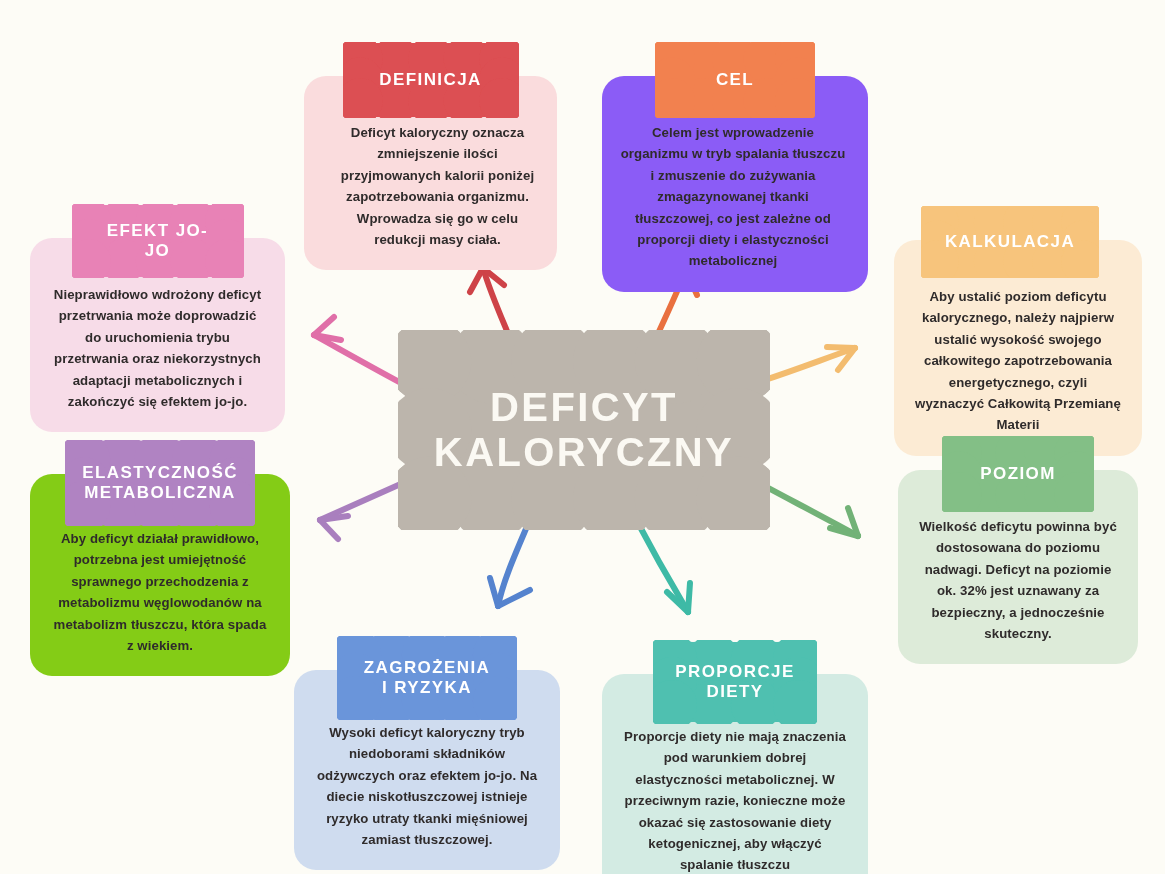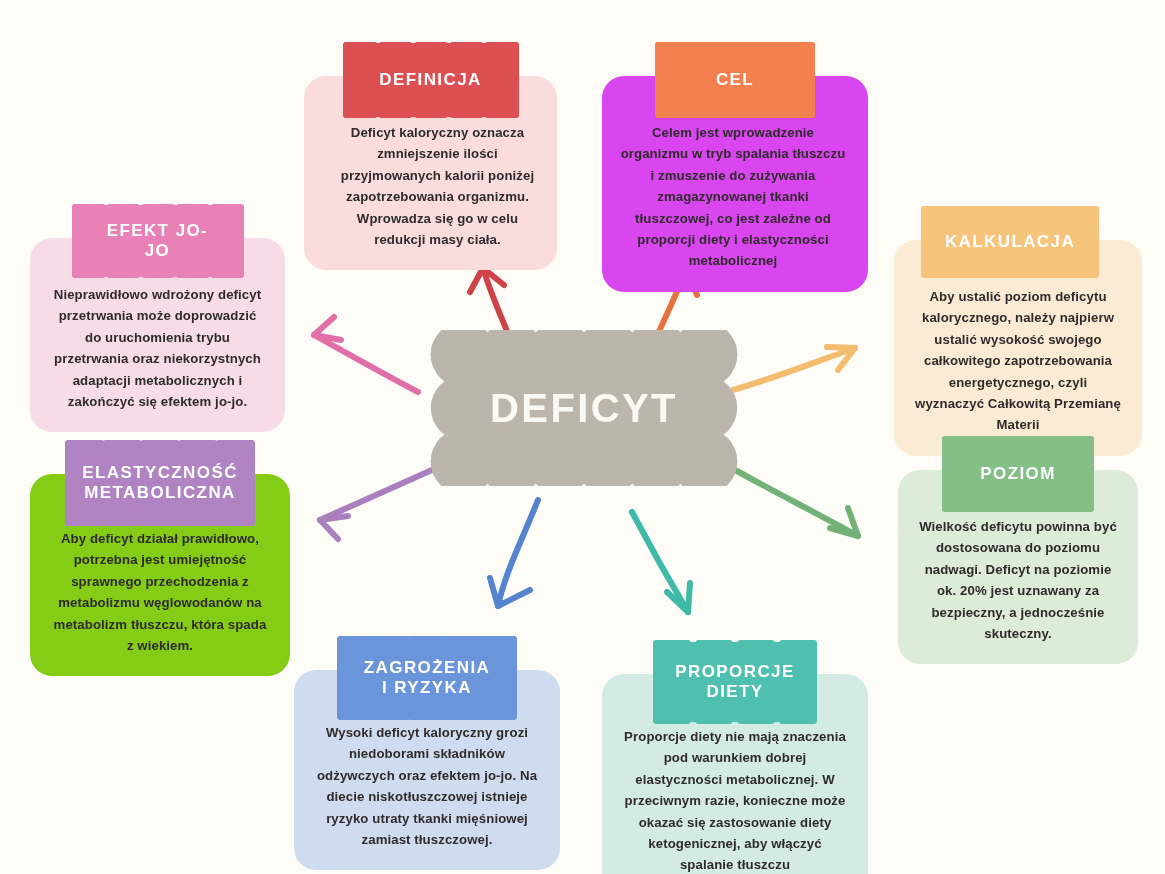--- a/index.html
+++ b/index.html
@@ -78,21 +78,21 @@
     height: 100%;
   }
   .badge-text { position: relative; z-index: 2; }
 
   
   #center {
     position: absolute;
     left: 398px;
     top: 330px;
     width: 372px;
-    height: 156px;
+    height: 200px;
     z-index: 2;
   }
   #center-label {
     position: absolute;
     left: 0; top: 0;
     width: 100%; height: 100%;
     display: flex;
     flex-direction: column;
     align-items: center;
     justify-content: center;
@@ -194,20 +194,21 @@
           <circle cx="31.5" cy="31.5" r="42"></circle>
           <circle cx="340.5" cy="31.5" r="42"></circle>
           <circle cx="31.5" cy="100" r="42"></circle>
           <circle cx="340.5" cy="100" r="42"></circle>
           <circle cx="31.5" cy="168.5" r="42"></circle>
           <circle cx="340.5" cy="168.5" r="42"></circle>
         </g>
     </svg>
     <div id="center-label">
       <span>DEFICYT</span>
+      <span>KALORYCZNY</span>
     </div>
   </div>
 
   <div class="node" id="node-definicja" style="left:304px; top:42px; width:253px;">
     <div class="node-body" style="background: rgb(250, 220, 221); padding-left: 34px;">Deficyt kaloryczny oznacza zmniejszenie ilości przyjmowanych kalorii poniżej zapotrzebowania organizmu. Wprowadza się go w celu redukcji masy ciała.</div>
     <div class="badge" style="width:176px;height:76px;">
       <svg class="badge-shape" viewBox="0 0 176 76">
           <g class="bumps" fill="#DC4F52">
             <rect x="17.1" y="17.1" width="141.8" height="41.8" rx="13.68"></rect>
             <circle cx="17.1" cy="17.1" r="22.8"></circle>
@@ -226,21 +227,21 @@
             <circle cx="158.9" cy="38" r="22.8"></circle>
             <circle cx="17.1" cy="58.9" r="22.8"></circle>
             <circle cx="158.9" cy="58.9" r="22.8"></circle>
           </g>
         </svg>
       <span class="badge-text">DEFINICJA</span>
     </div>
   </div>
 
   <div class="node" id="node-cel" style="left:602px; top:42px; width:266px;">
-    <div class="node-body" style="background: #d946ef; padding-left: 16px;">Celem jest wprowadzenie organizmu w tryb spalania tłuszczu i zmuszenie do zużywania zmagazynowanej tkanki tłuszczowej, co jest zależne od proporcji diety i elastyczności metabolicznej</div>
+    <div class="node-body" style="background: #8b5cf6; padding-left: 16px;">Celem jest wprowadzenie organizmu w tryb spalania tłuszczu i zmuszenie do zużywania zmagazynowanej tkanki tłuszczowej, co jest zależne od proporcji diety i elastyczności metabolicznej</div>
     <div class="badge" style="width:160px;height:76px;">
       <svg class="badge-shape" viewBox="0 0 160 76">
           <g class="bumps" fill="#F28150">
             <rect x="17.1" y="17.1" width="125.8" height="41.8" rx="13.68"></rect>
             <circle cx="17.1" cy="17.1" r="22.8"></circle>
             <circle cx="17.1" cy="58.9" r="22.8"></circle>
             <circle cx="48.55" cy="17.1" r="22.8"></circle>
             <circle cx="48.55" cy="58.9" r="22.8"></circle>
             <circle cx="80" cy="17.1" r="22.8"></circle>
             <circle cx="80" cy="58.9" r="22.8"></circle>
@@ -284,21 +285,21 @@
             <circle cx="161.79999999999998" cy="36" r="21.599999999999998"></circle>
             <circle cx="16.2" cy="55.8" r="21.599999999999998"></circle>
             <circle cx="161.79999999999998" cy="55.8" r="21.599999999999998"></circle>
           </g>
         </svg>
       <span class="badge-text">KALKULACJA</span>
     </div>
   </div>
 
   <div class="node" id="node-poziom" style="left:898px; top:436px; width:240px;">
-    <div class="node-body" style="background: rgb(221, 235, 217);">Wielkość deficytu powinna być dostosowana do poziomu nadwagi. Deficyt na poziomie ok. 20% jest uznawany za bezpieczny, a jednocześnie skuteczny.</div>
+    <div class="node-body" style="background: rgb(221, 235, 217);">Wielkość deficytu powinna być dostosowana do poziomu nadwagi. Deficyt na poziomie ok. 32% jest uznawany za bezpieczny, a jednocześnie skuteczny.</div>
     <div class="badge" style="width:152px;height:76px;">
       <svg class="badge-shape" viewBox="0 0 152 76">
           <g class="bumps" fill="#83BF86">
             <rect x="17.1" y="17.1" width="117.8" height="41.8" rx="13.68"></rect>
             <circle cx="17.1" cy="17.1" r="22.8"></circle>
             <circle cx="17.1" cy="58.9" r="22.8"></circle>
             <circle cx="46.55" cy="17.1" r="22.8"></circle>
             <circle cx="46.55" cy="58.9" r="22.8"></circle>
             <circle cx="76" cy="17.1" r="22.8"></circle>
             <circle cx="76" cy="58.9" r="22.8"></circle>
@@ -339,21 +340,21 @@
             <circle cx="18.9" cy="65.1" r="25.2"></circle>
             <circle cx="145.1" cy="65.1" r="25.2"></circle>
           </g>
         </svg>
       <span class="badge-text">PROPORCJE
 DIETY</span>
     </div>
   </div>
 
   <div class="node" id="node-zagrozenia" style="left:294px; top:636px; width:266px;">
-    <div class="node-body" style="padding-top: 52px; background: rgb(207, 220, 239);">Wysoki deficyt kaloryczny grozi niedoborami składników odżywczych oraz efektem jo-jo. Na diecie niskotłuszczowej istnieje ryzyko utraty tkanki mięśniowej zamiast tłuszczowej.</div>
+    <div class="node-body" style="padding-top: 52px; background: rgb(207, 220, 239);">Wysoki deficyt kaloryczny tryb niedoborami składników odżywczych oraz efektem jo-jo. Na diecie niskotłuszczowej istnieje ryzyko utraty tkanki mięśniowej zamiast tłuszczowej.</div>
     <div class="badge" style="width:180px;height:84px;">
       <svg class="badge-shape" viewBox="0 0 180 84">
           <g class="bumps" fill="#6B95DA">
             <rect x="18.9" y="18.9" width="142.2" height="46.2" rx="15.12"></rect>
             <circle cx="18.9" cy="18.9" r="25.2"></circle>
             <circle cx="18.9" cy="65.1" r="25.2"></circle>
             <circle cx="54.449999999999996" cy="18.9" r="25.2"></circle>
             <circle cx="54.449999999999996" cy="65.1" r="25.2"></circle>
             <circle cx="90" cy="18.9" r="25.2"></circle>
             <circle cx="90" cy="65.1" r="25.2"></circle>

